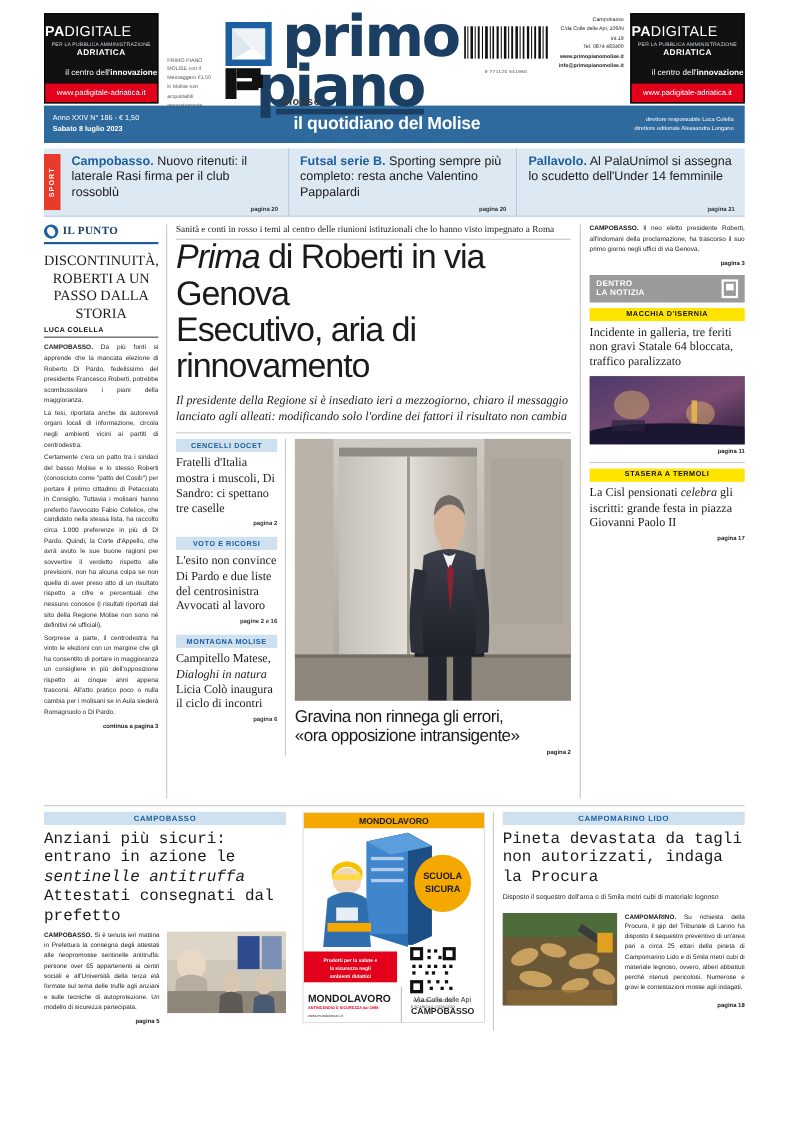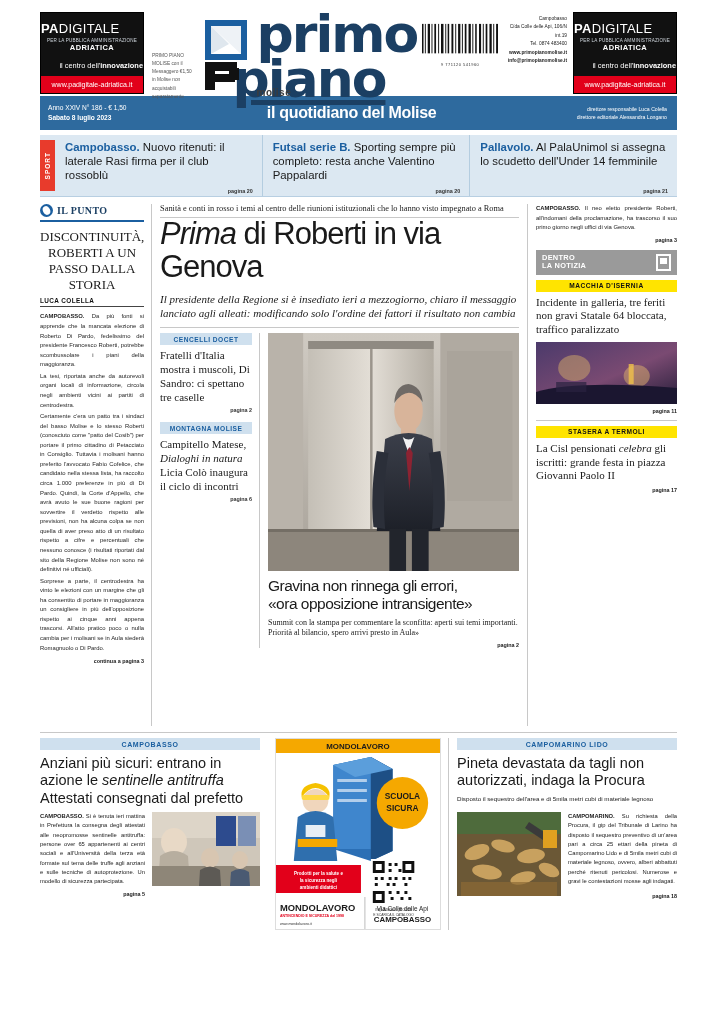--- a/index.html
+++ b/index.html
@@ -170,21 +170,21 @@
 
   
   .bottom { display: flex; margin-top: 6px; border-top: 1px solid #c8c8c8; padding-top: 5px; }
   .b-left { width: 228px; flex: 0 0 228px; padding-right: 8px; }
   .b-mid { width: 180px; flex: 0 0 180px; padding: 0 7px; }
   .b-right { flex: 1; padding-left: 8px; border-left: 1px solid #c8c8c8; }
   .b-tag {
     background: #cfe0ee; color: #1b5fa0; font-size: 7px; font-weight: bold;
     letter-spacing: .6px; text-align: center; padding: 2.5px 0; margin-bottom: 5px;
   }
-  .b-title { font-family: Liberation Sans, sans-serif; font-size: 14.5px; line-height: 1.2; }
+  .b-title { font-family: Liberation Mono, monospace; font-size: 14.5px; line-height: 1.2; }
   .b-title .it { font-style: italic; }
   .b-deck { font-size: 6.2px; line-height: 1.35; padding: 5px 0 4px; }
   .b-body { display: flex; gap: 7px; margin-top: 5px; }
   .b-body .tx { font-size: 5.8px; line-height: 1.6; text-align: justify; flex: 1; }
   .b-photo-sm { width: 108px; flex: 0 0 108px; height: 74px; overflow: hidden; position: relative;
                 background: linear-gradient(170deg,#d6cfc4,#9d9488); }
   .b-photo-wood { width: 104px; flex: 0 0 104px; height: 84px; overflow: hidden; position: relative;
                   background: linear-gradient(160deg,#8a6f45,#5c4526 60%,#3d2f1b); }
   .adv-box { width: 100%; height: 192px; position: relative; overflow: hidden; border: 1px solid #ddd; background: #fff; }
 
@@ -336,33 +336,39 @@
         <p>Sorprese a parte, il centrodestra ha vinto le elezioni con un margine che gli ha consentito di portare in maggioranza un consigliere in più dell'opposizione rispetto ai cinque anni appena trascorsi. All'atto pratico poco o nulla cambia per i molisani se in Aula siederà Romagnuolo o Di Pardo.</p>
       </div>
       <div class="cont">continua a pagina 3</div>
     </div>
 
     <div class="col-center">
       <div class="kicker-top">Sanità e conti in rosso i temi al centro delle riunioni istituzionali che lo hanno visto impegnato a Roma</div>
       <div class="hr-thin"></div>
       <div class="headline">
         <div><span class="it">Prima</span><span> di Roberti in via Genova</span></div>
+        <div>Esecutivo, aria di rinnovamento</div>
       </div>
       <div class="standfirst">Il presidente della Regione si è insediato ieri a mezzogiorno, chiaro il messaggio lanciato agli alleati: modificando solo l'ordine dei fattori il risultato non cambia</div>
       <div class="hr-thin"></div>
 
       <div class="center-split">
         <div class="brief-col">
 
           <div class="brief">
             <div class="tag">CENCELLI DOCET</div>
             <div class="tx">Fratelli d'Italia mostra i muscoli, Di Sandro: ci spettano tre caselle</div>
             <div class="pg">pagina 2</div>
           </div>
 
+          <div class="brief">
+            <div class="tag">VOTO E RICORSI</div>
+            <div class="tx">L'esito non convince Di Pardo e due liste del centrosinistra Avvocati al lavoro</div>
+            <div class="pg">pagine 2 e 16</div>
+          </div>
 
           <div class="brief">
             <div class="tag">MONTAGNA MOLISE</div>
             <div class="tx"><span>Campitello Matese, </span><span class="it">Dialoghi in natura</span><span> Licia Colò inaugura il ciclo di incontri</span></div>
             <div class="pg">pagina 6</div>
           </div>
 
         </div>
 
         <div class="photo-col">
@@ -403,21 +409,20 @@
               <path d="M206 118 q8 40 4 76 l-14 2 q4 -40 -4 -76 z" fill="#2b2f39"></path>
               <rect x="145" y="196" width="20" height="42" fill="#22252c"></rect>
               <rect x="172" y="196" width="20" height="42" fill="#22252c"></rect>
               <rect x="0" y="0" width="300" height="238" fill="none"></rect>
             </svg>
           </div>
           <div class="subhead2">
             <div>Gravina non rinnega gli errori,</div>
             <div>«ora opposizione intransigente»</div>
           </div>
-          <div class="subdeck">Summit con la stampa per commentare la sconfitta: aperti sui temi importanti. Priorità al bilancio, spero arrivi presto in Aula»</div>
           <div class="subdeck-pg">pagina 2</div>
         </div>
       </div>
     </div>
 
     <div class="col-right">
       <div class="r-lead">
         <b>CAMPOBASSO.</b><span> Il neo eletto presidente Roberti, all'indomani della proclamazione, ha trascorso il suo primo giorno negli uffici di via Genova.</span>
       </div>
       <div class="r-pg">pagina 3</div>

